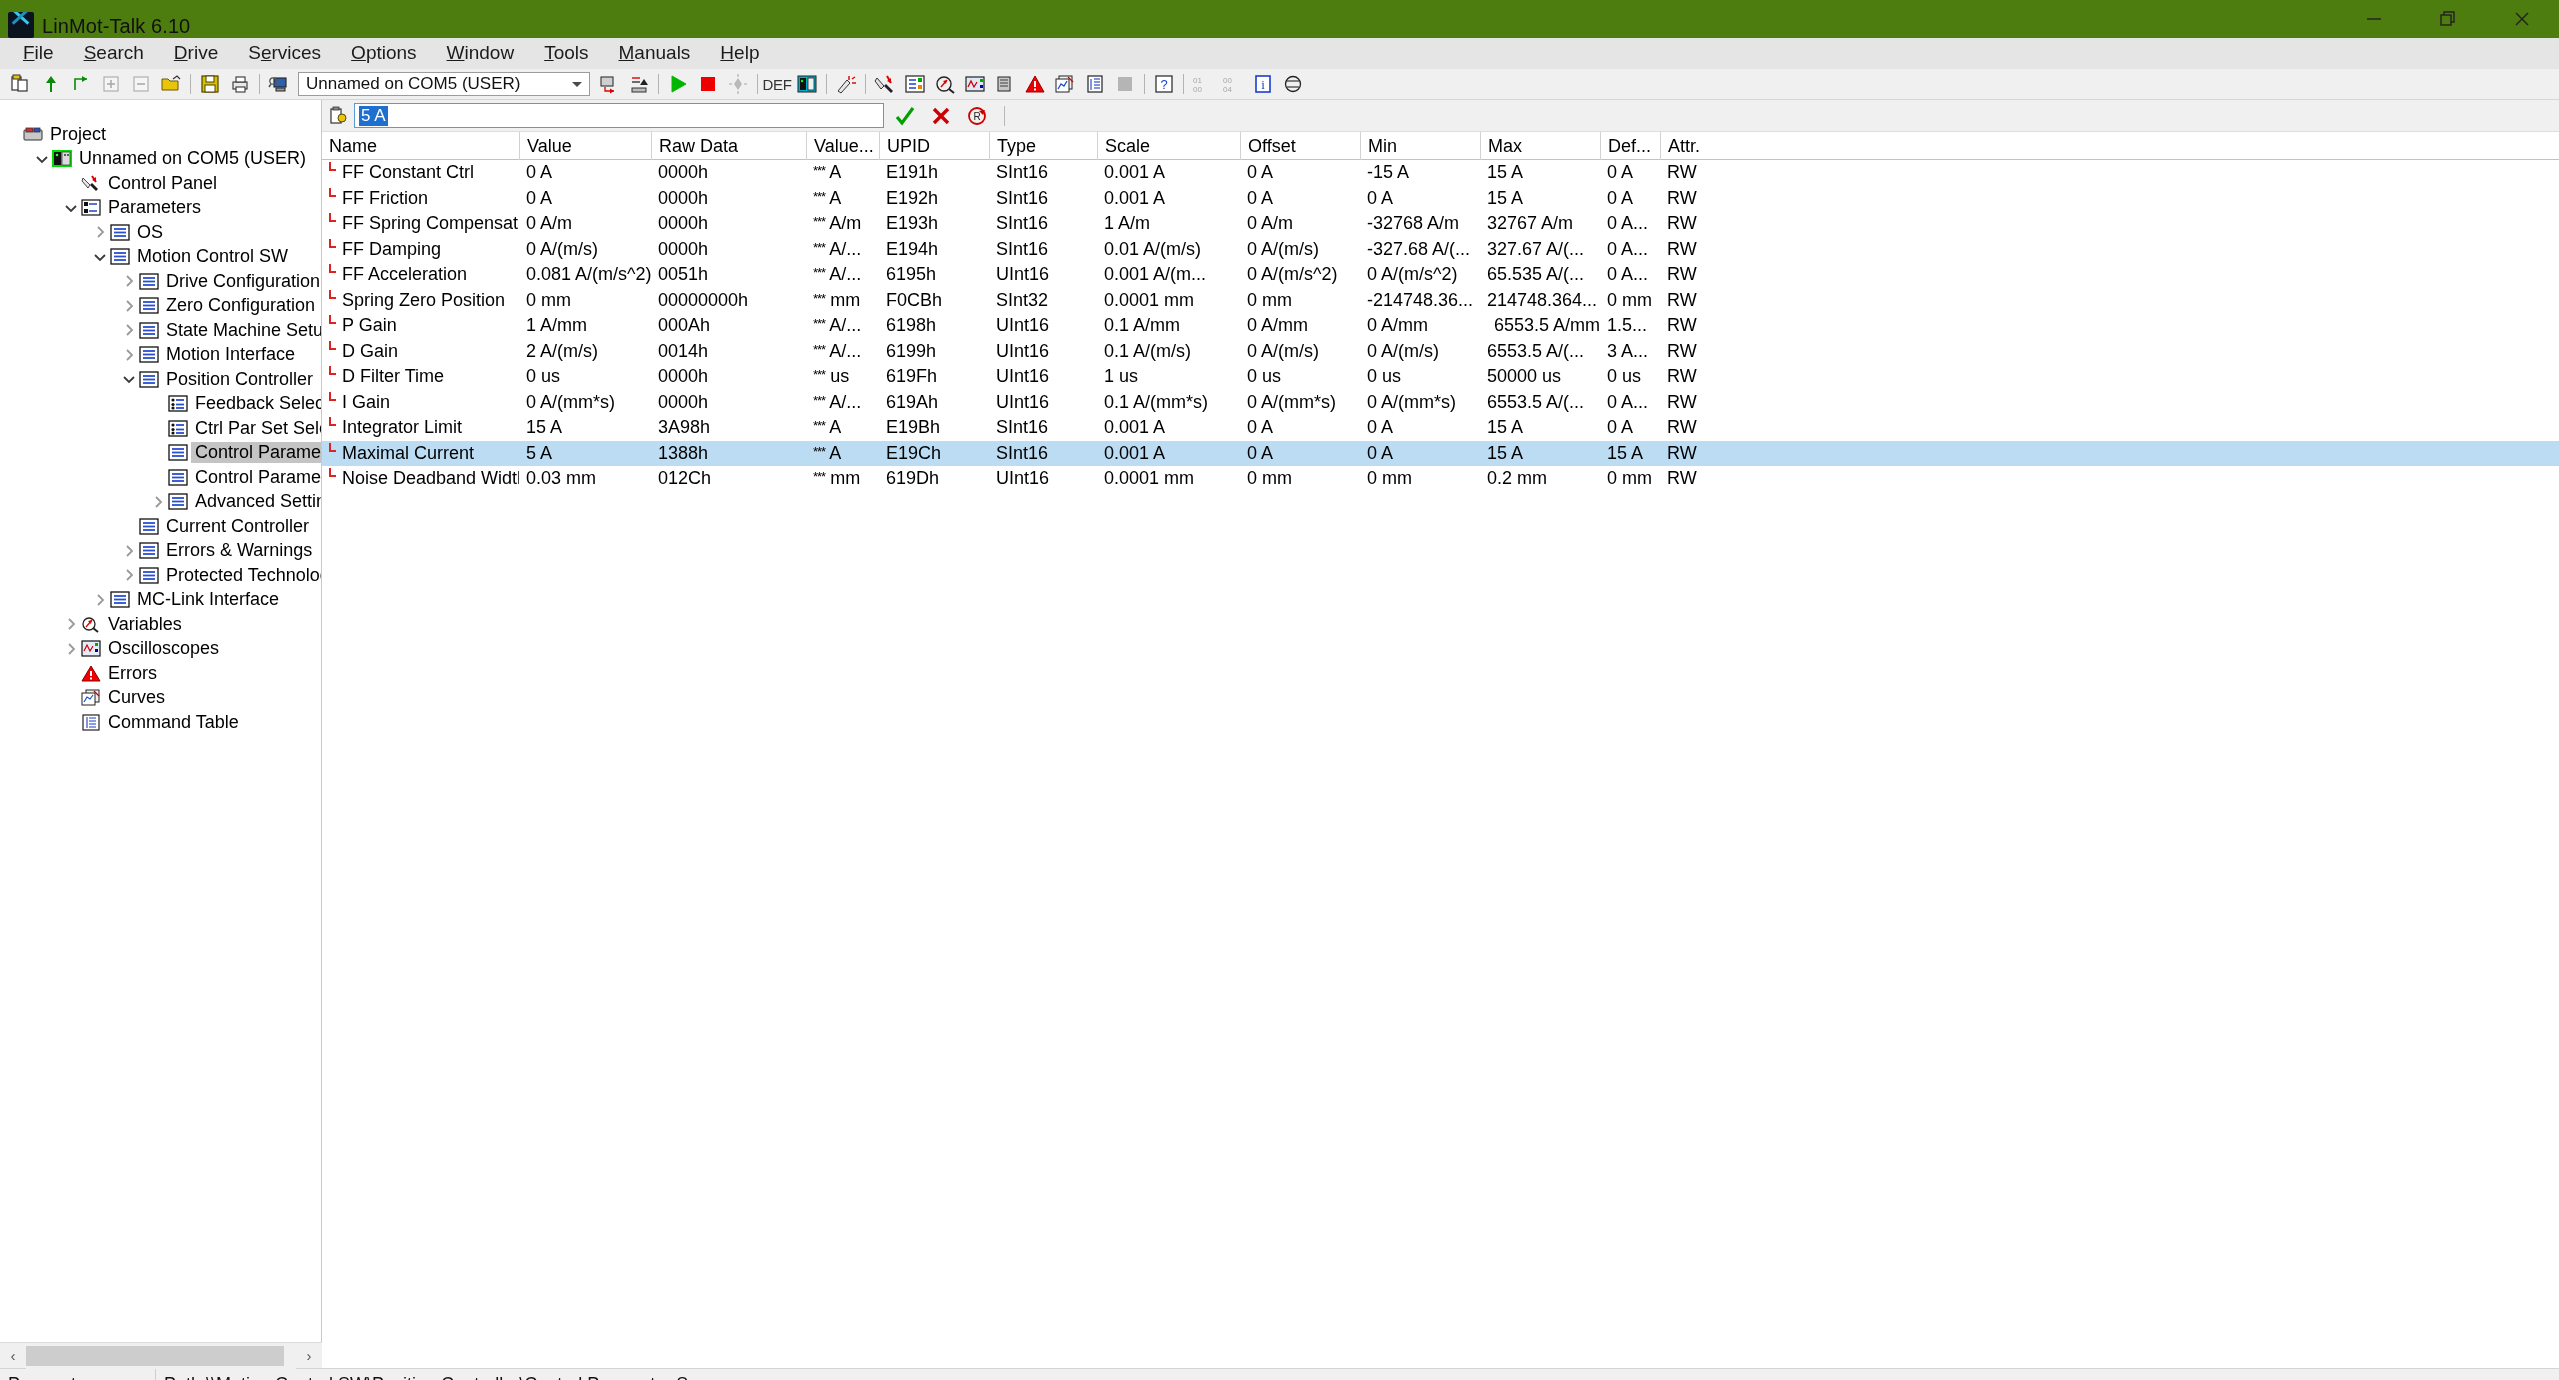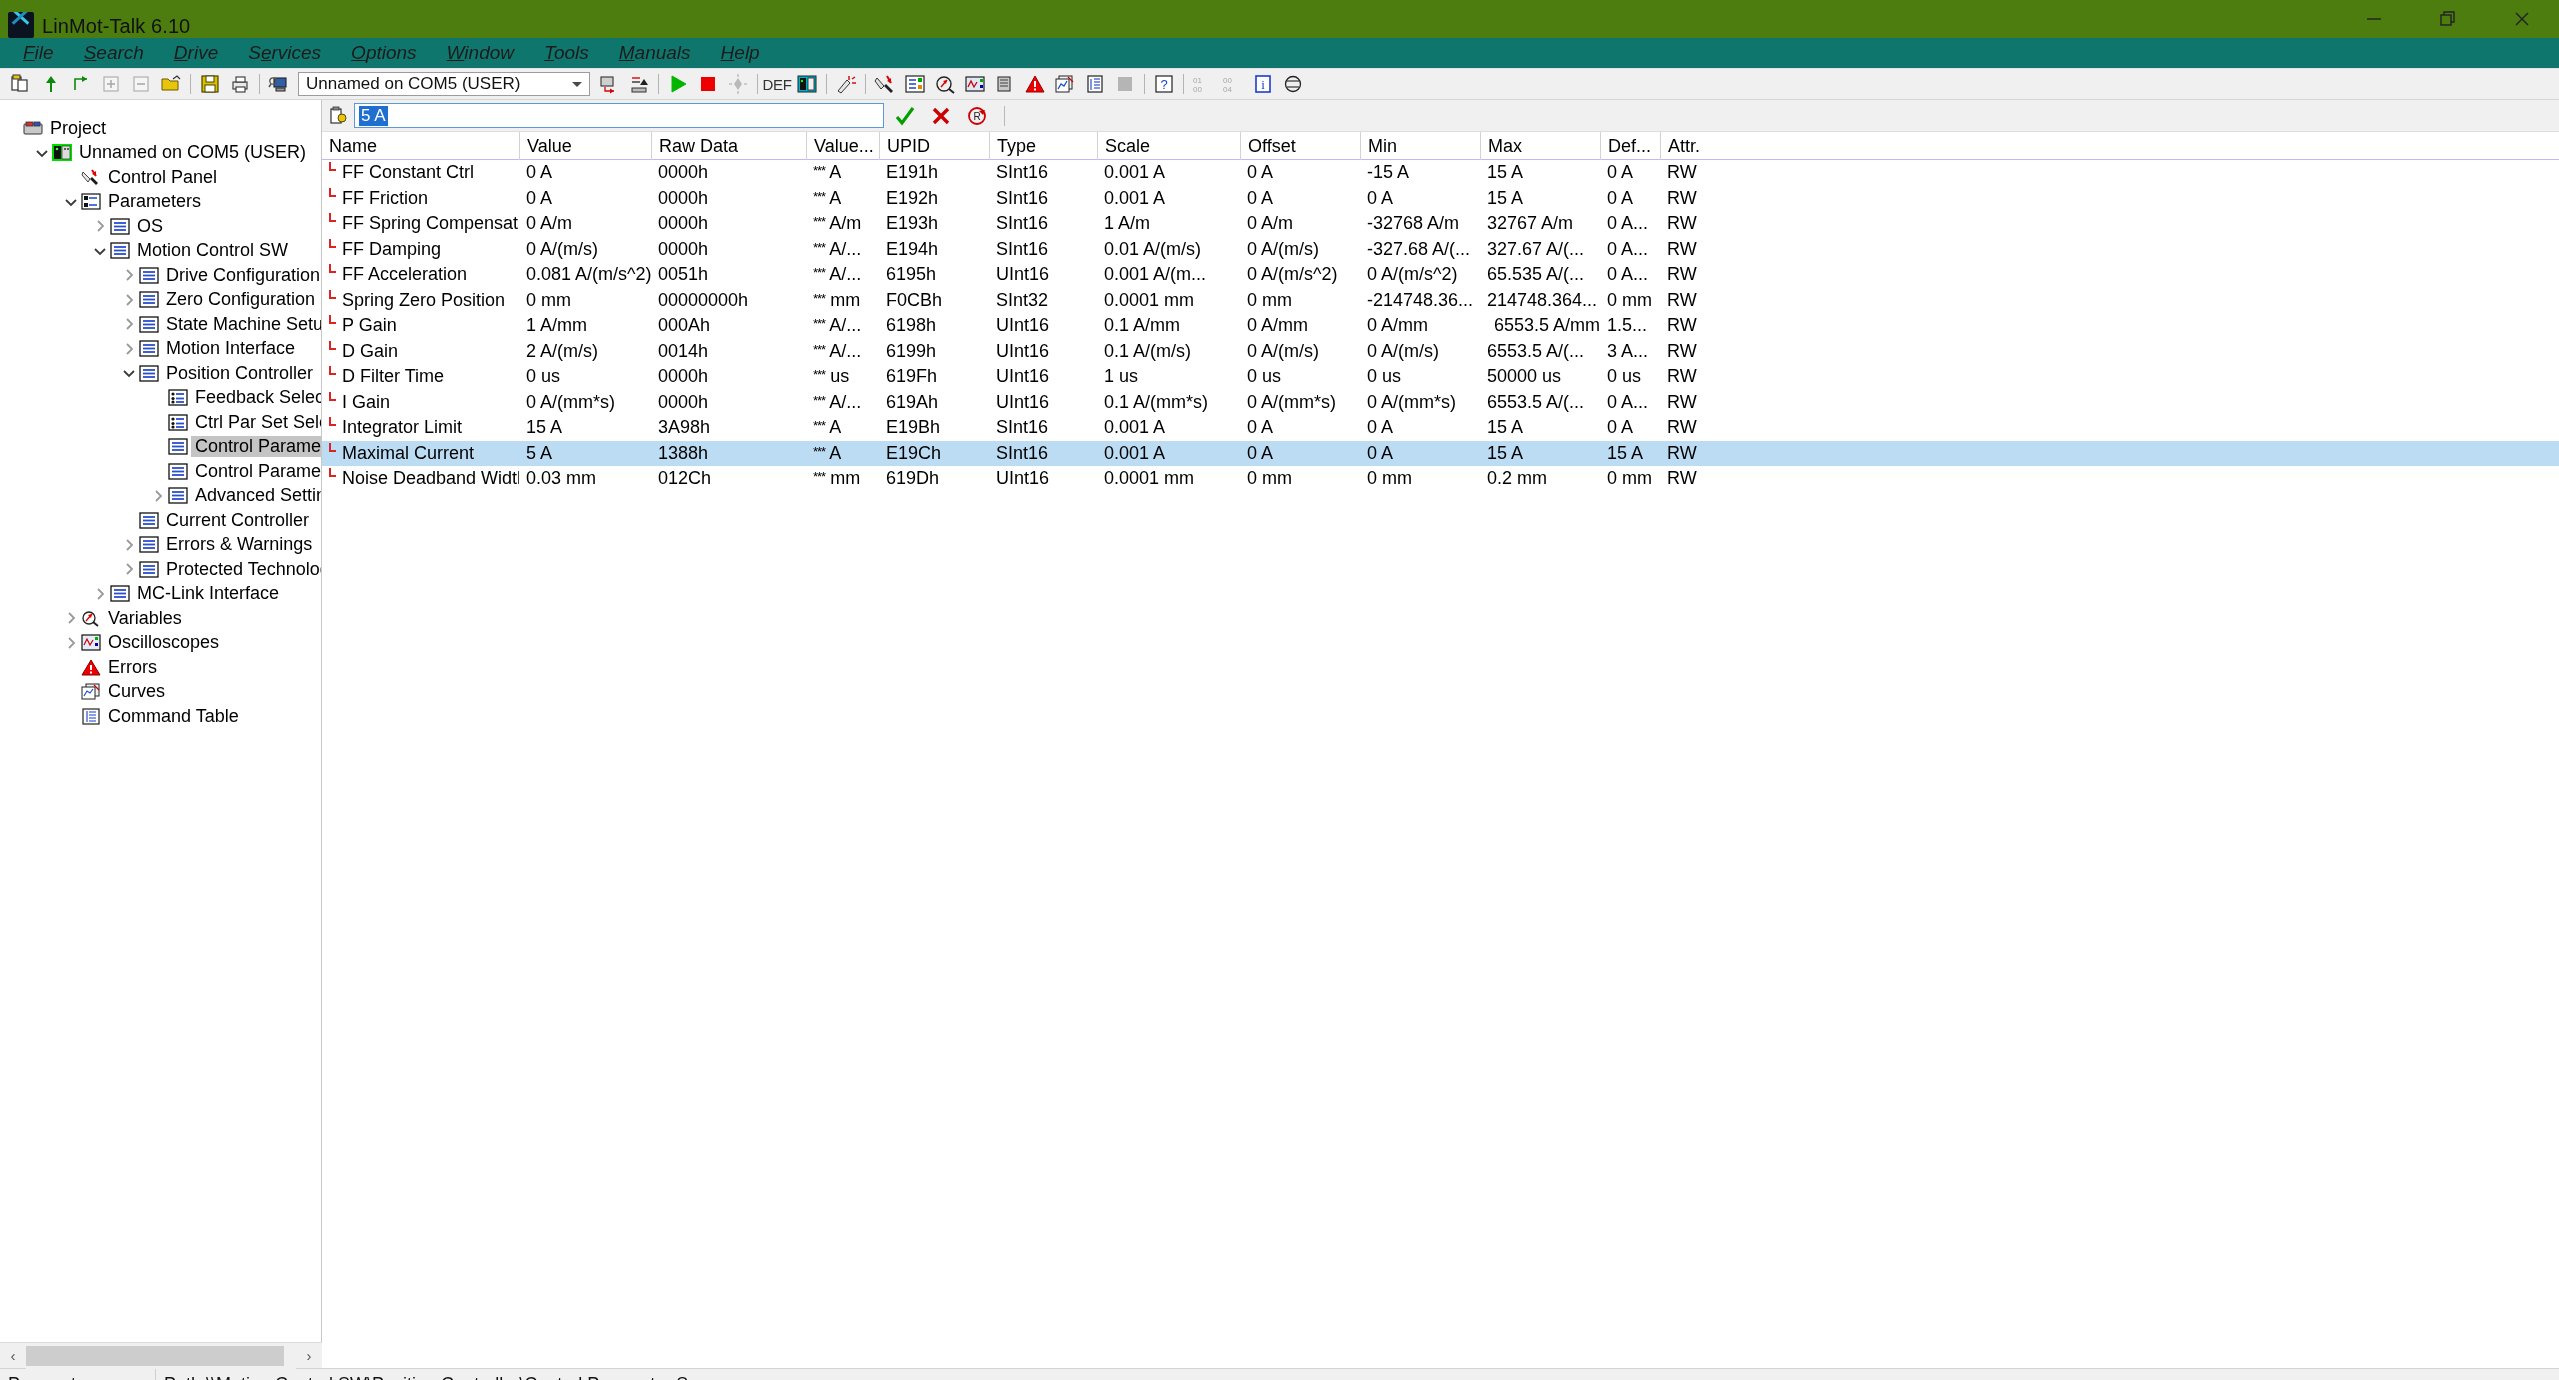--- a/index.html
+++ b/index.html
@@ -27,21 +27,21 @@
   .app-icon::after{
     content:"";position:absolute;left:2px;top:3px;width:21px;height:3px;
     background:#1f8fbd;transform:rotate(-42deg);
   }
   .title-text{ font-size:20px;color:#111;letter-spacing:0.1px; }
   .win-btns{ position:absolute; right:0; top:0; display:flex; height:38px;}
   .win-btn{ width:74px;height:38px;display:flex;align-items:center;justify-content:center;}
   .win-btn svg{ display:block; }
   
   .menubar{
-    height:30px;background:#0f766e;display:flex;align-items:center;padding-left:8px;font-style:italic;
+    height:30px;background:#e5e5e5;display:flex;align-items:center;padding-left:8px;
   }
   .menu-item{
     font-size:19px;color:#1b1b1b;padding:2px 15px 3px 15px;white-space:nowrap;
   }
   .menu-item u{ text-decoration:underline; }
   
   .toolbar{
     height:32px;background:#f0f0f0;border-top:1px solid #e3e3e3;border-bottom:1px solid #d6d6d6;
     display:flex;align-items:center;padding-left:6px;gap:0px;
   }
@@ -59,21 +59,21 @@
     width:0;height:0;border-left:5px solid transparent;border-right:5px solid transparent;
     border-top:5px solid #4a4a4a;
   }
   .tb-txt{font-size:15px;color:#333;font-family:"Liberation Sans",sans-serif;letter-spacing:-0.3px;}
   
   .workspace{ display:flex; height:1268px; }
   .tree-pane{
     width:322px;background:#ffffff;position:relative;flex:none;
     border-right:1px solid #c8c8c8;
   }
-  .tree{ padding-top:16px; }
+  .tree{ padding-top:22px; }
   .tnode{
     height:24.5px;display:flex;align-items:center;white-space:nowrap;font-size:18px;color:#000;
     position:relative;
   }
   .tnode .lbl{ padding-left:4px; overflow:hidden; }
   .tnode.sel .lbl{ background:#c4c4c4; padding-left:4px; padding-right:6px;}
   .chev{ width:18px;height:18px;flex:none;display:flex;align-items:center;justify-content:center;}
   .chev svg{display:block;}
   .tico{ width:22px;height:18px;flex:none;display:flex;align-items:center;justify-content:center;margin-right:2px;}
   .tico svg{display:block;}

